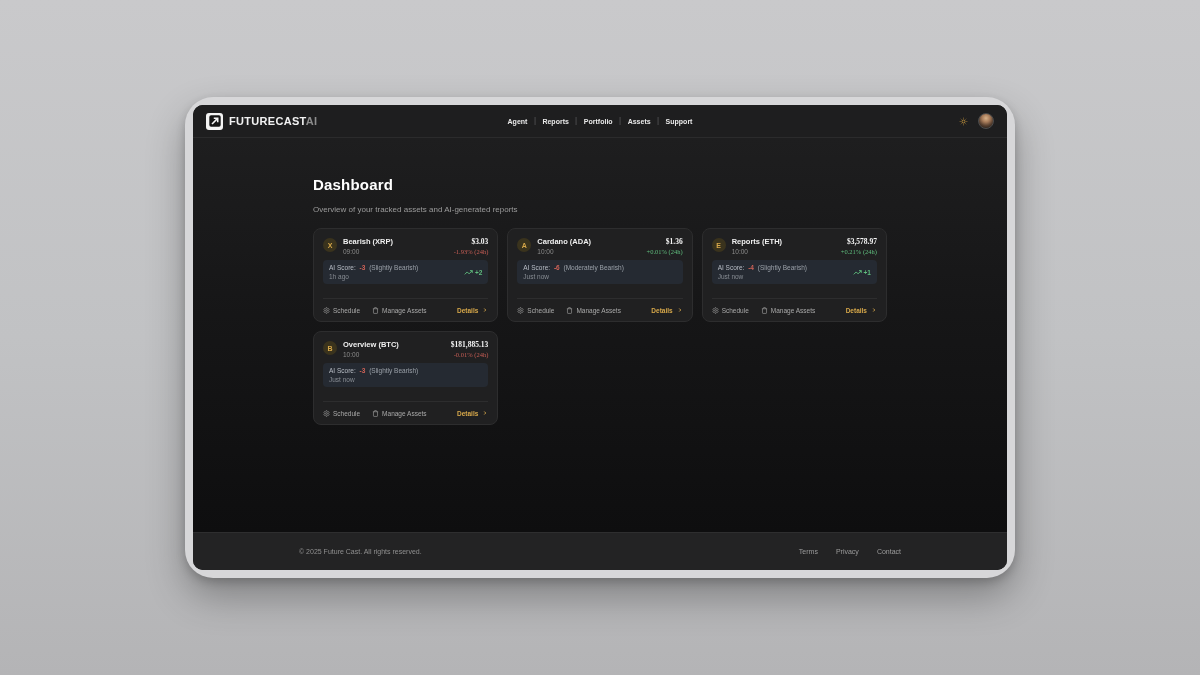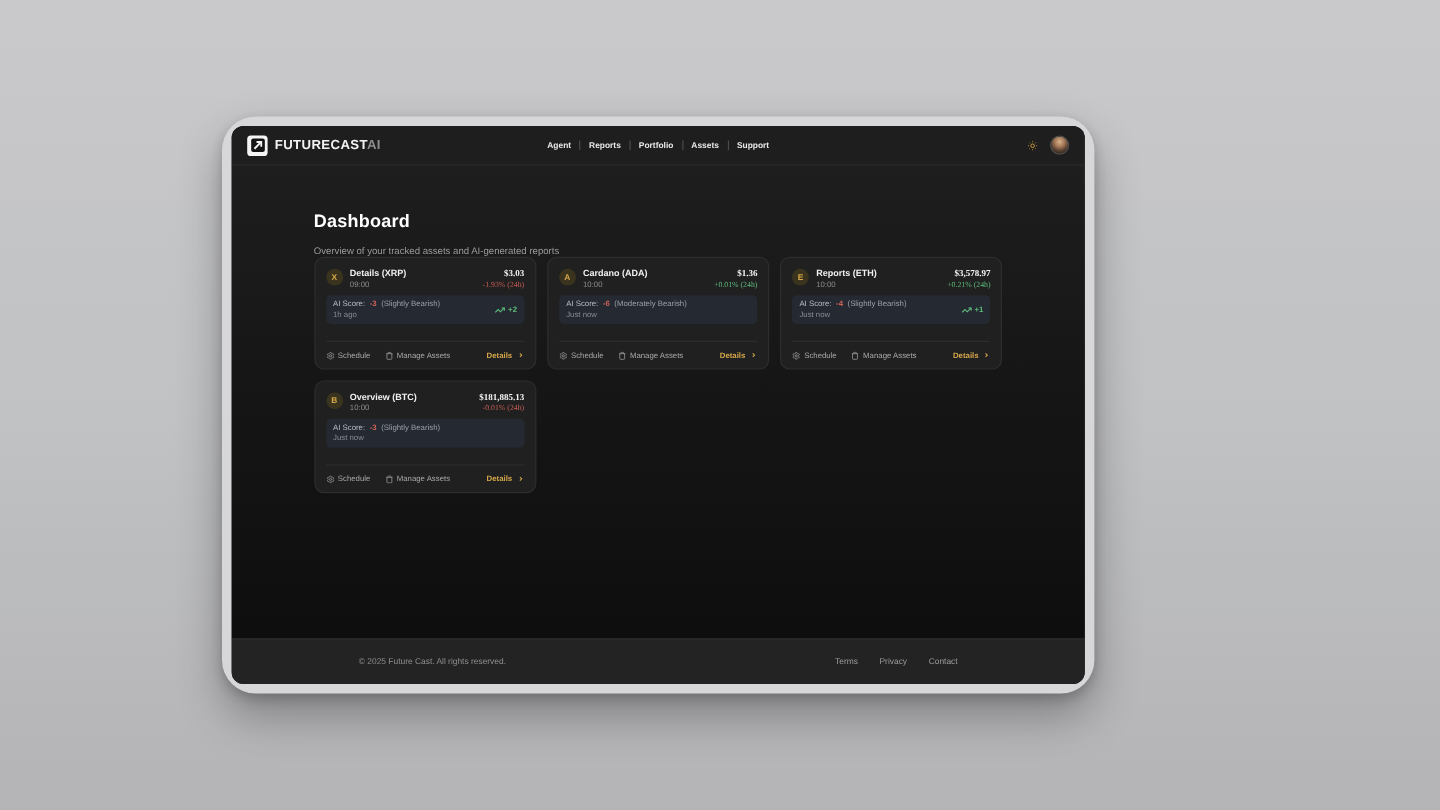--- a/index.html
+++ b/index.html
@@ -1,21 +1,21 @@
 <!DOCTYPE html>
 <html><head>
 <meta charset="utf-8">
 <style>
   * { margin:0; padding:0; box-sizing:border-box; }
   html,body { width:1200px; height:675px; font-family:"Liberation Sans","DejaVu Sans",sans-serif; }
   .stage { position:relative; width:1200px; height:675px; overflow:hidden;
            background:linear-gradient(180deg,#c9c9cb 0%,#c1c2c4 50%,#b4b4b6 100%); }
 
   
-  .device { position:absolute; left:185px; top:97px; width:727px; height:481px;
+  .device { position:absolute; left:185px; top:97px; width:830px; height:481px;
             background:#d7d7d9; border-radius:28px; padding:8px;
             box-shadow:0 18px 38px rgba(0,0,0,.30), 0 4px 10px rgba(0,0,0,.18); }
   .app { width:100%; height:100%; border-radius:10px; overflow:hidden;
          background:#161616; display:flex; flex-direction:column; }
 
   
   .topbar { position:relative; flex:0 0 33px; background:#1e1e1f;
             border-bottom:1px solid #2b2b2c; display:flex; align-items:center; padding:0 13px; }
   .brand { display:flex; align-items:center; gap:6px; }
   .logo-box { width:17px; height:17px; background:#f4f4f4; border-radius:3px;
@@ -32,21 +32,21 @@
   .theme-btn { background:none; border:none; color:#d9a441; display:flex; cursor:pointer; }
   .theme-btn svg { width:9px; height:9px; }
   .avatar { width:16px; height:16px; border-radius:50%; border:1px solid #4d4d4d; cursor:pointer;
             background:radial-gradient(circle at 50% 30%, #d8b28a 0%, #a87c5a 32%, #5d4433 60%, #2e231b 85%); }
 
   
   .main { flex:1; display:flex; flex-direction:column; align-items:center;
           background:linear-gradient(180deg,#1e1e1f 0%,#161617 45%,#0e0e0f 100%); }
   .container { width:574px; padding-top:38px; }
   .page-title { font-size:15px; font-weight:700; color:#ffffff; letter-spacing:.2px; margin-bottom:12px; }
-  .page-subtitle { font-size:8px; color:#9b9b9b; }
+  .page-subtitle { font-size:8px; color:#9b9b9b; margin-bottom:14px; }
 
   .grid { display:grid; grid-template-columns:repeat(3,1fr); gap:9px; }
   .card { height:94px; background:#202021; border:1px solid #2d2d2e; border-radius:8px;
           padding:8px 9px 0; display:flex; flex-direction:column; }
   .card-head { display:flex; align-items:flex-start; gap:6px; }
   .asset-icon { flex:0 0 14px; width:14px; height:14px; border-radius:50%; margin-top:1px;
                 background:#3a331d; color:#d7a84a; font-size:7px; font-weight:700;
                 display:flex; align-items:center; justify-content:center; }
   .asset-name { font-size:7.5px; font-weight:700; color:#f0f0f0; white-space:nowrap; }
   .asset-time { font-size:6.5px; color:#8b8b8b; margin-top:2px; }
@@ -128,21 +128,21 @@
 
       <div class="main">
         <div class="container">
           <div class="page-title">Dashboard</div>
           <div class="page-subtitle">Overview of your tracked assets and AI-generated reports</div>
           <div class="grid" id="cards-grid">
   <div class="card">
     <div class="card-head">
       <div class="asset-icon">X</div>
       <div>
-        <div class="asset-name">Details (XRP)</div>
+        <div class="asset-name">Bearish (XRP)</div>
         <div class="asset-time">09:00</div>
       </div>
       <div class="price-box">
         <div class="asset-price">$3.03</div>
         <div class="asset-change down">-1.93% (24h)</div>
       </div>
     </div>
     <div class="score-panel">
       <div>
         <div class="score-line">

